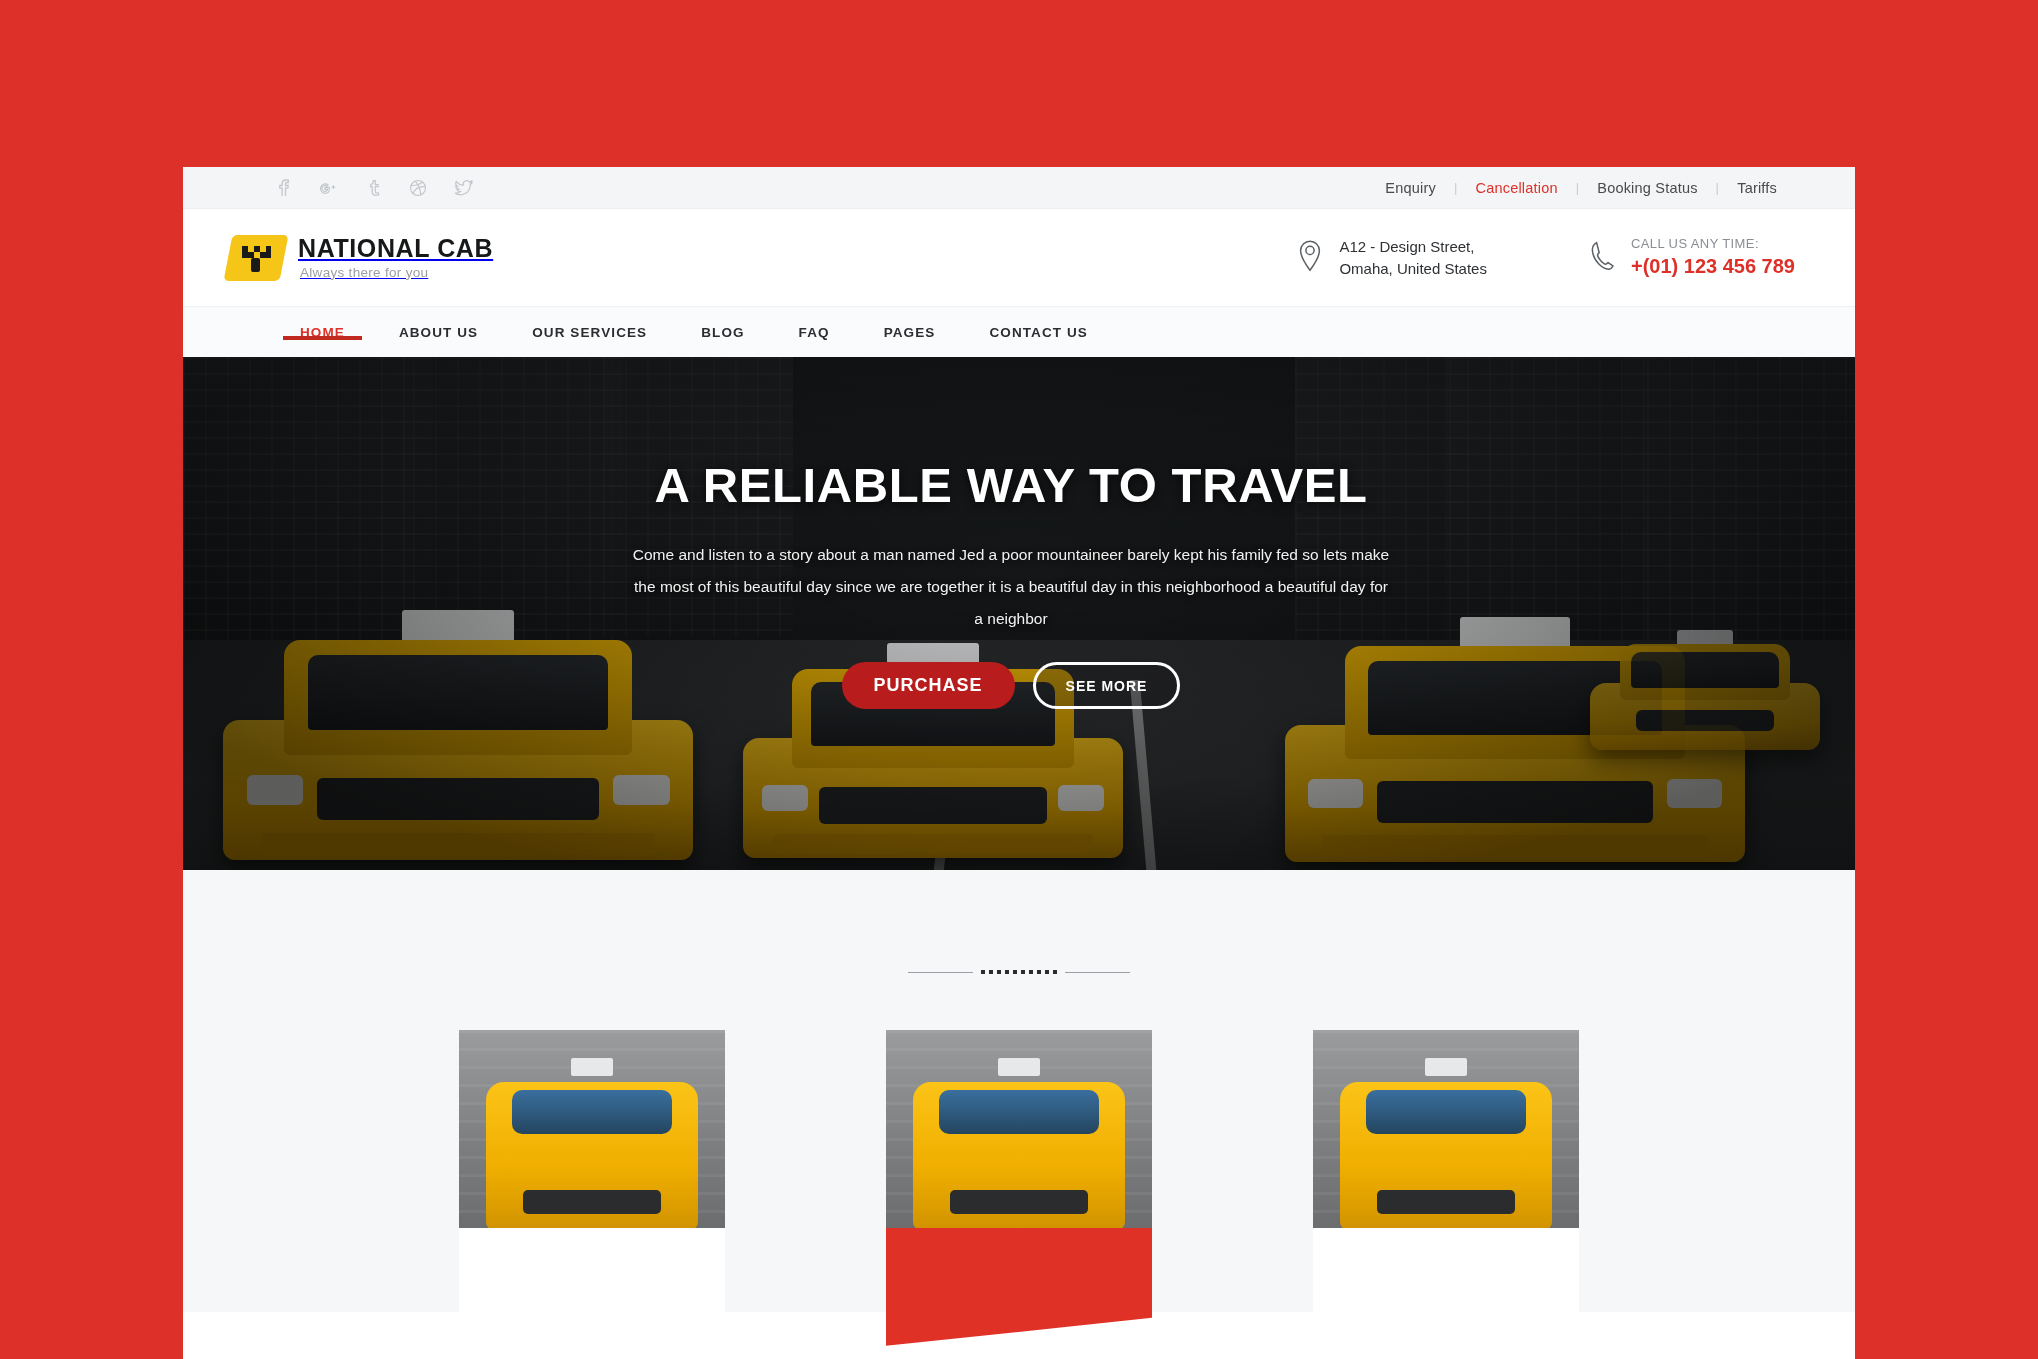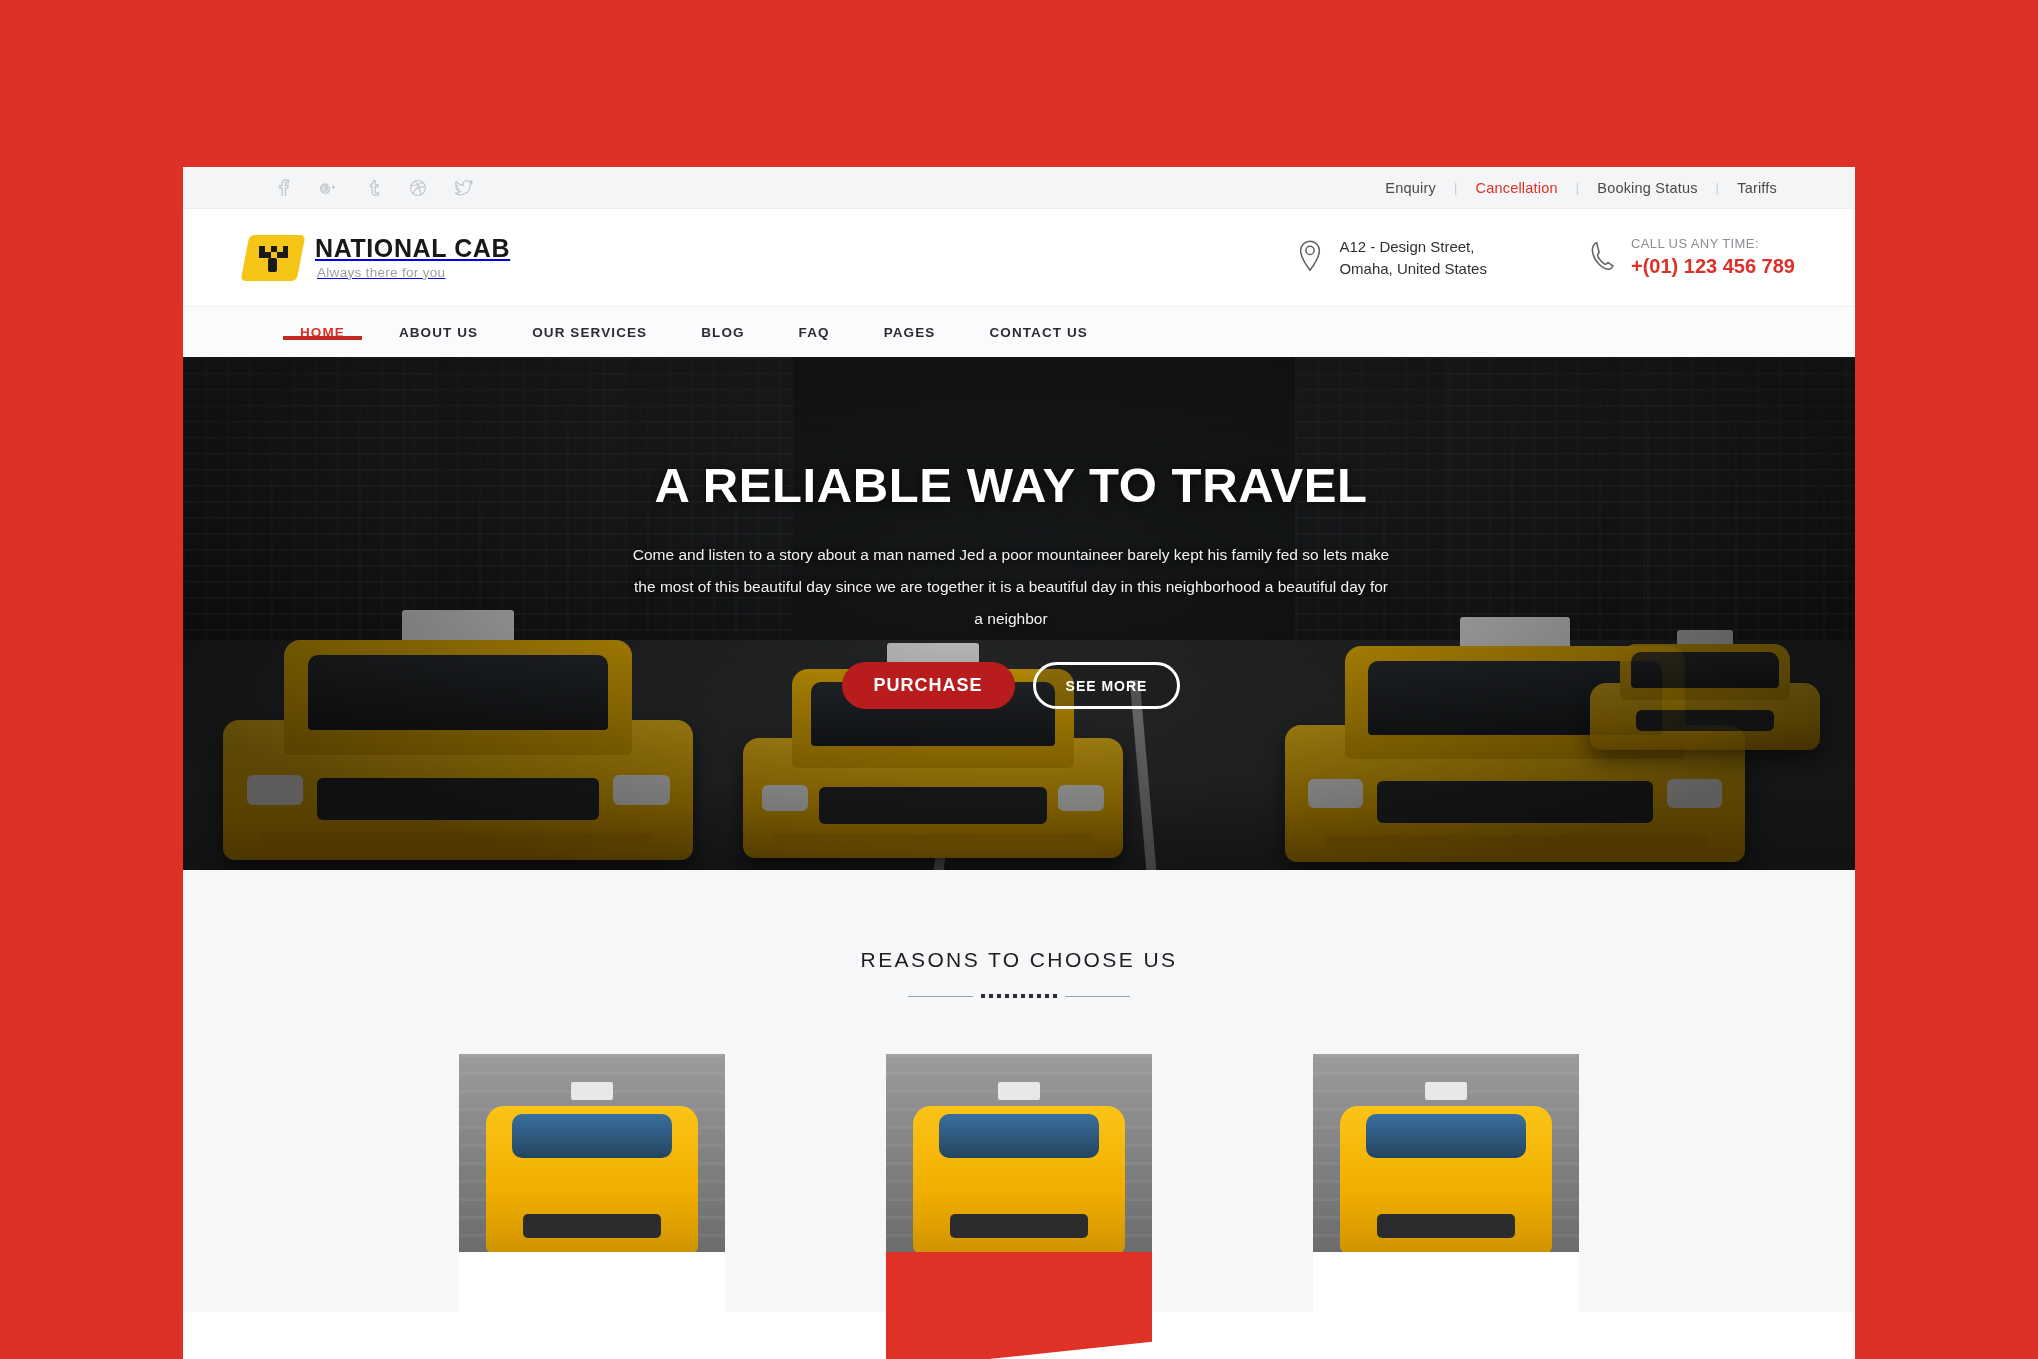--- a/index.html
+++ b/index.html
@@ -56,21 +56,21 @@
   }
   .top-links a.accent { color: #dd3028; }
   .top-links .sep { color: #c9ccd0; font-size: 13px; }
 
   
   .header {
     height: 97px;
     background: #fff;
     display: flex;
     align-items: center;
-    padding: 0 60px 0 62px;
+    padding: 0 60px 0 45px;
     position: relative;
   }
 
   .brand { display: flex; align-items: center; gap: 14px; }
   .logo-mark {
     width: 56px; height: 46px;
     background: #f5c518;
     transform: skewX(-11deg);
     border-radius: 5px;
     position: relative;
@@ -573,21 +573,20 @@
       <div class="hero-title">A RELIABLE WAY TO TRAVEL</div>
       <div class="hero-sub">Come and listen to a story about a man named Jed a poor mountaineer barely kept his family fed so lets make the most of this beautiful day since we are together it is a beautiful day in this neighborhood a beautiful day for a neighbor</div>
       <div class="hero-btns">
         <button class="btn-purchase">PURCHASE</button>
         <button class="btn-seemore">SEE MORE</button>
       </div>
     </div>
   </div>
 
   <div class="reasons">
-    <div class="sec-title">REASONS TO CHOOSE US</div>
     <div class="sec-divider">
       <span class="ln"></span>
       <span class="dots">
         <i></i>
           <i></i>
           <i></i>
           <i></i>
           <i></i>
           <i></i>
           <i></i>

